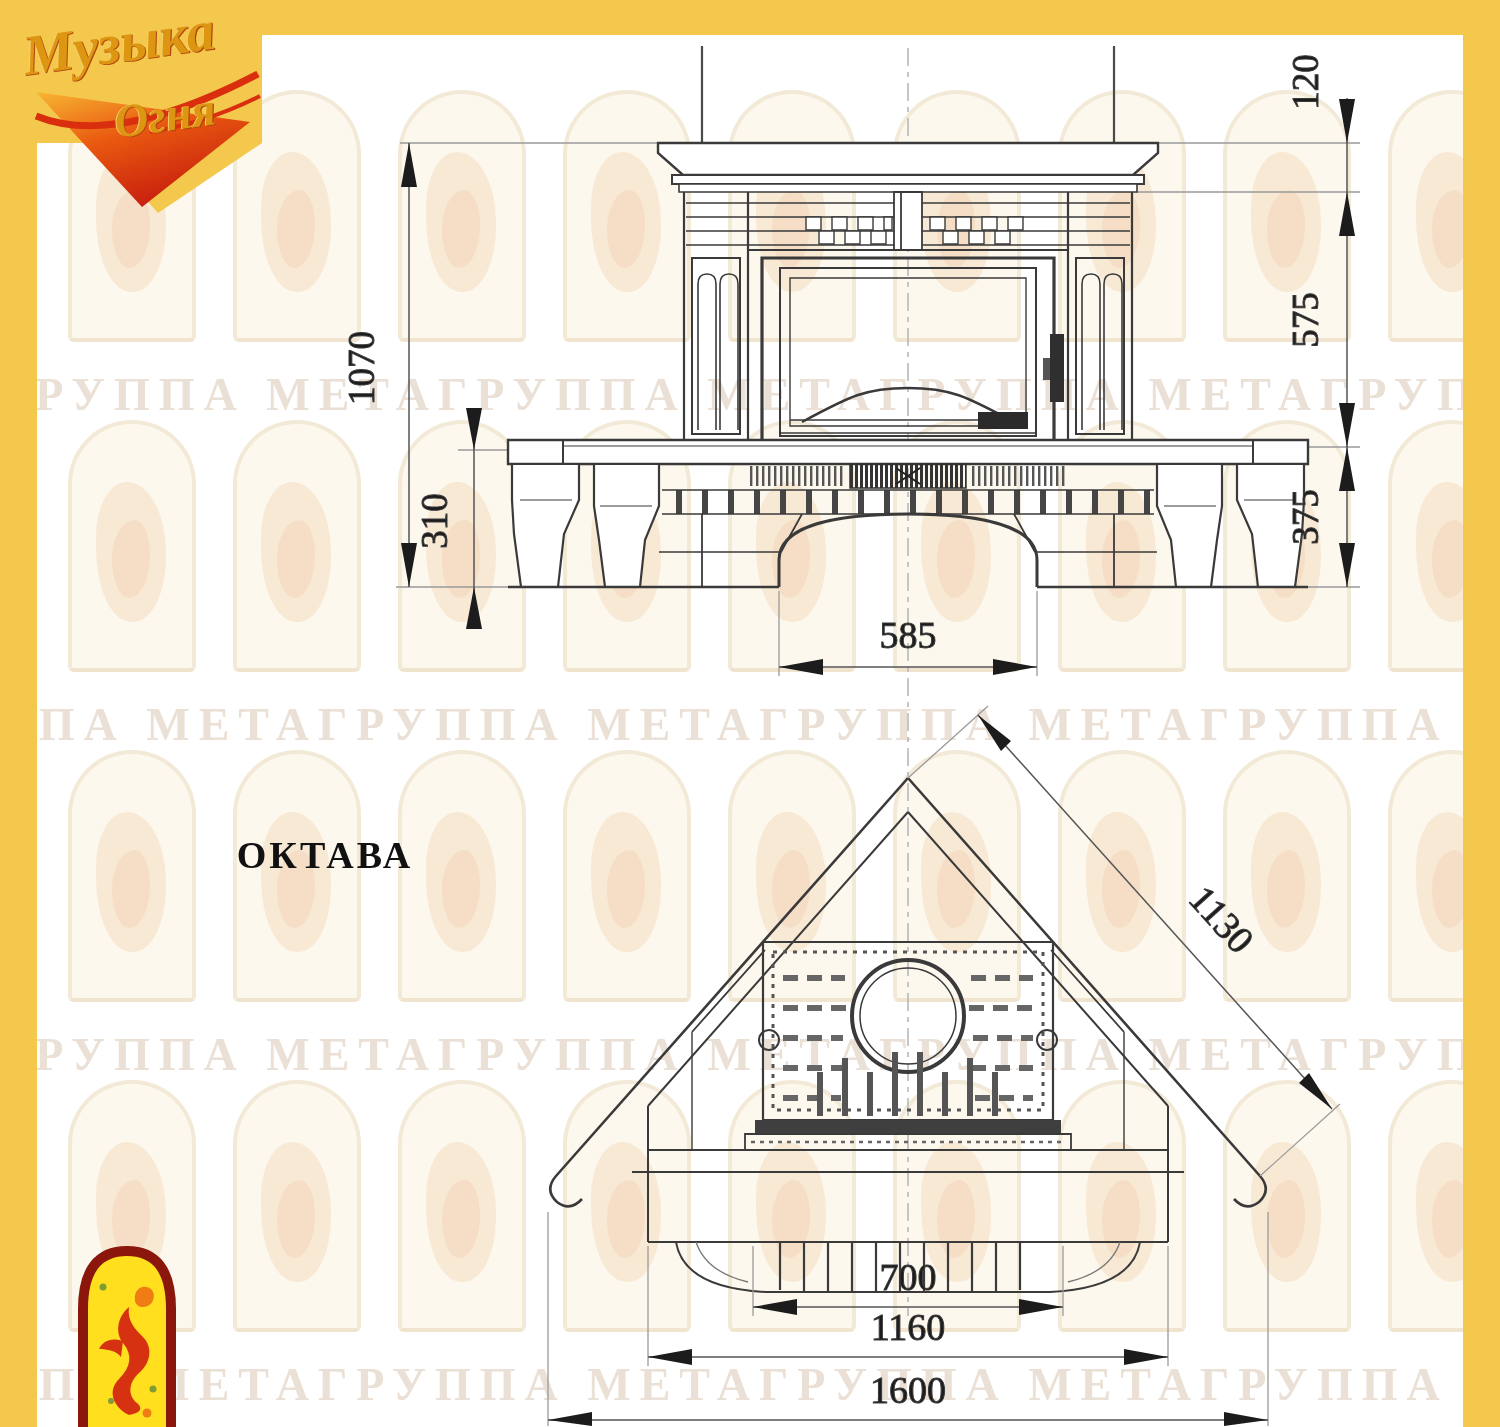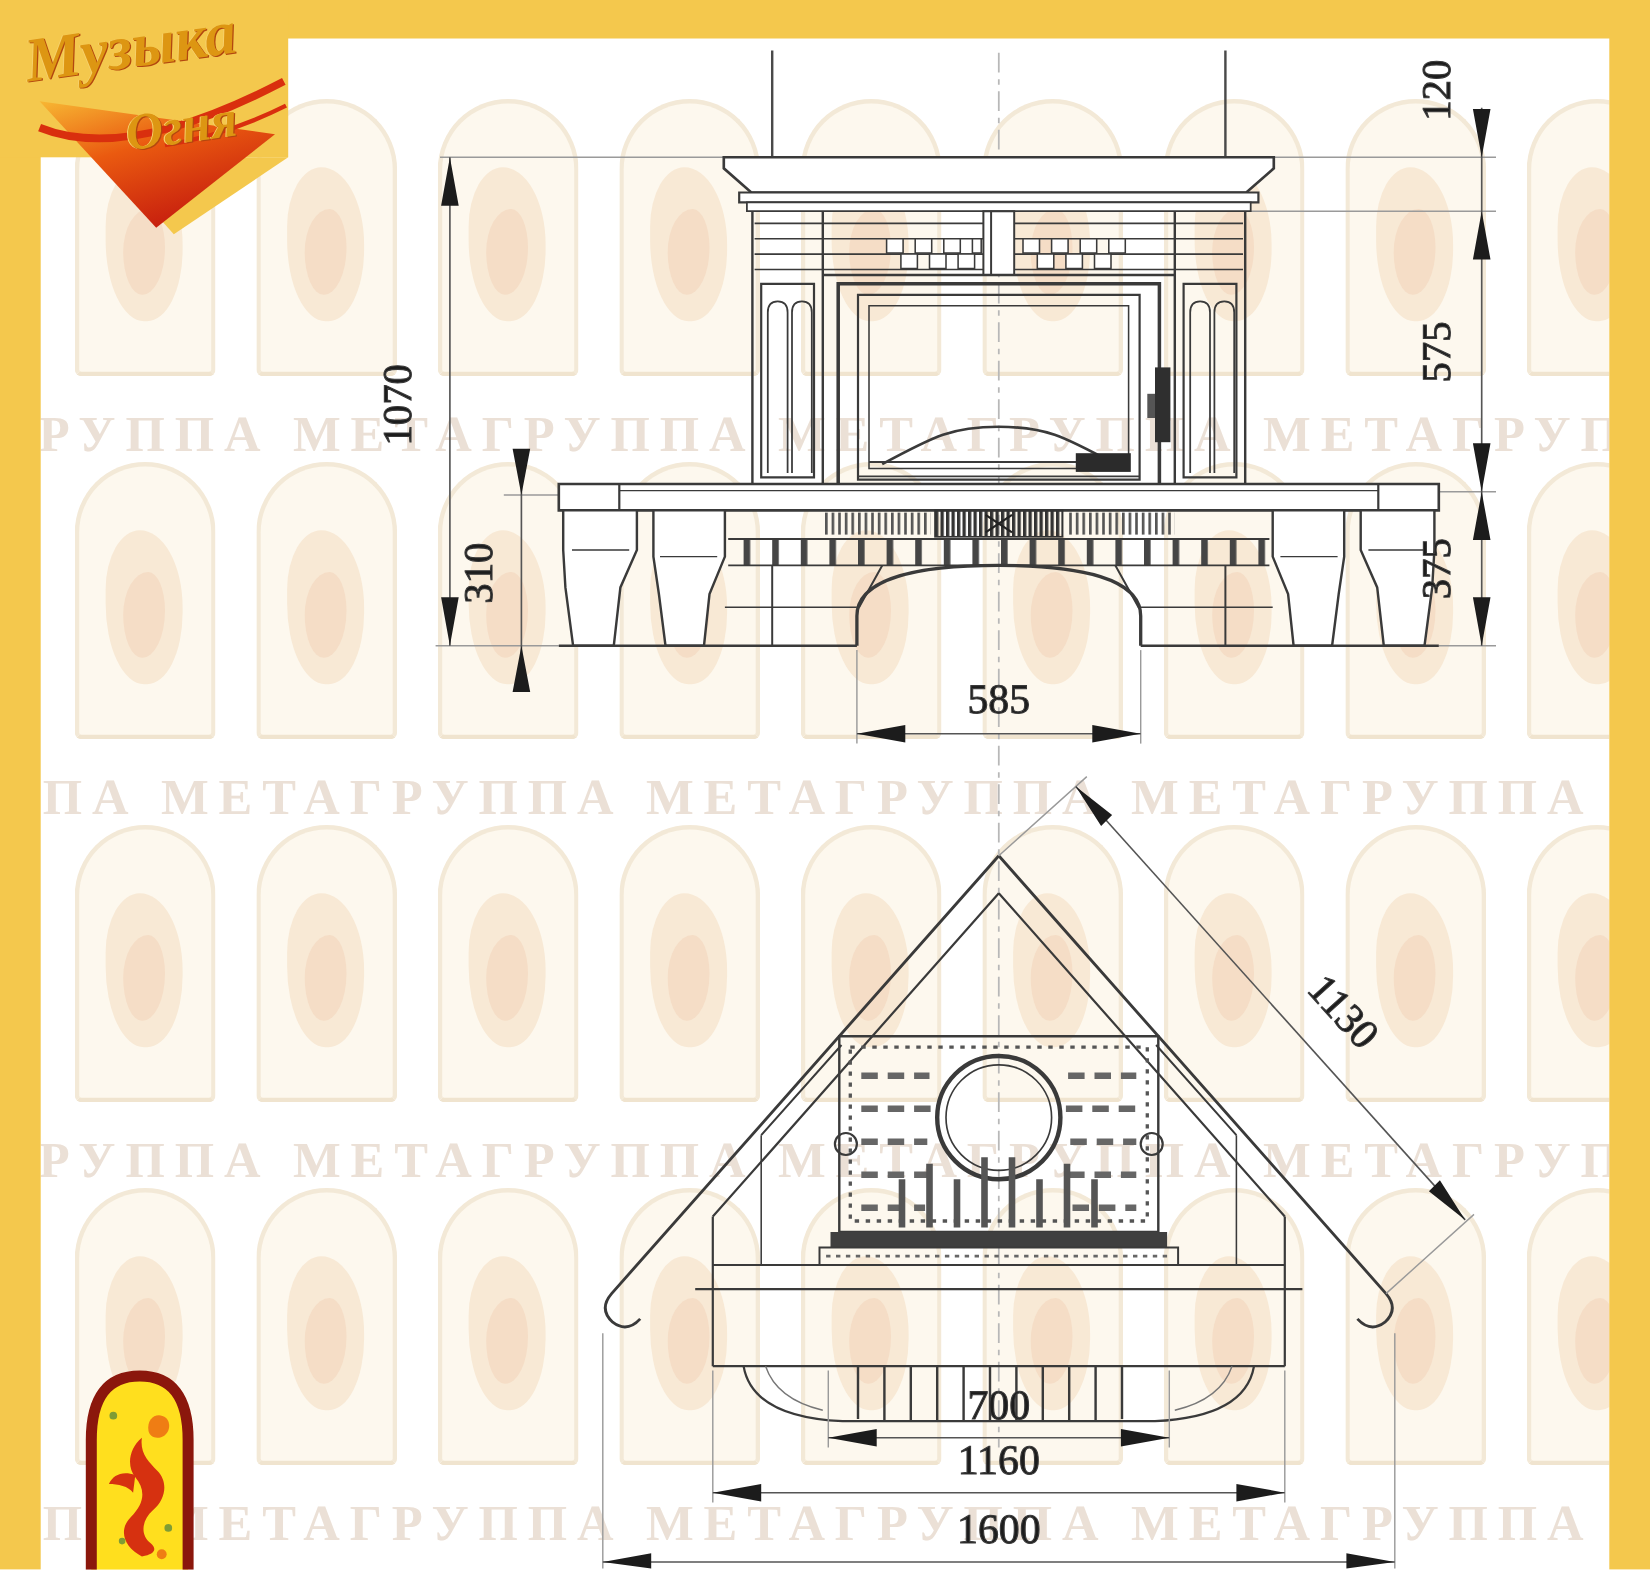--- a/index.html
+++ b/index.html
@@ -378,20 +378,21 @@
 
       <g>
         <path d="M548,1212 V1426 M1268,1212 V1426" stroke="#9a9a9a" stroke-width="1.3"></path>
         <path d="M548,1420 H1268" stroke="#555" stroke-width="1.5"></path>
         <path d="M548,1420 L592,1412 L592,1426 Z M1268,1420 L1224,1412 L1224,1426 Z" fill="#1c1c1c" stroke="none"></path>
         <text class="dimbig" x="908" y="1403" text-anchor="middle">1600</text>
       </g>
     </g>
   </svg>
 
+  <div id="model-label">ОКТАВА</div>
 
   <div id="frame-top" class="frame"></div>
   <div id="frame-left" class="frame"></div>
   <div id="frame-right" class="frame"></div>
 
   <div id="brand">
     <div class="bg"></div>
     <svg width="268" height="220" viewBox="0 0 268 220">
       <defs>
         <linearGradient id="swg" x1="0" y1="0" x2="0.55" y2="1">

